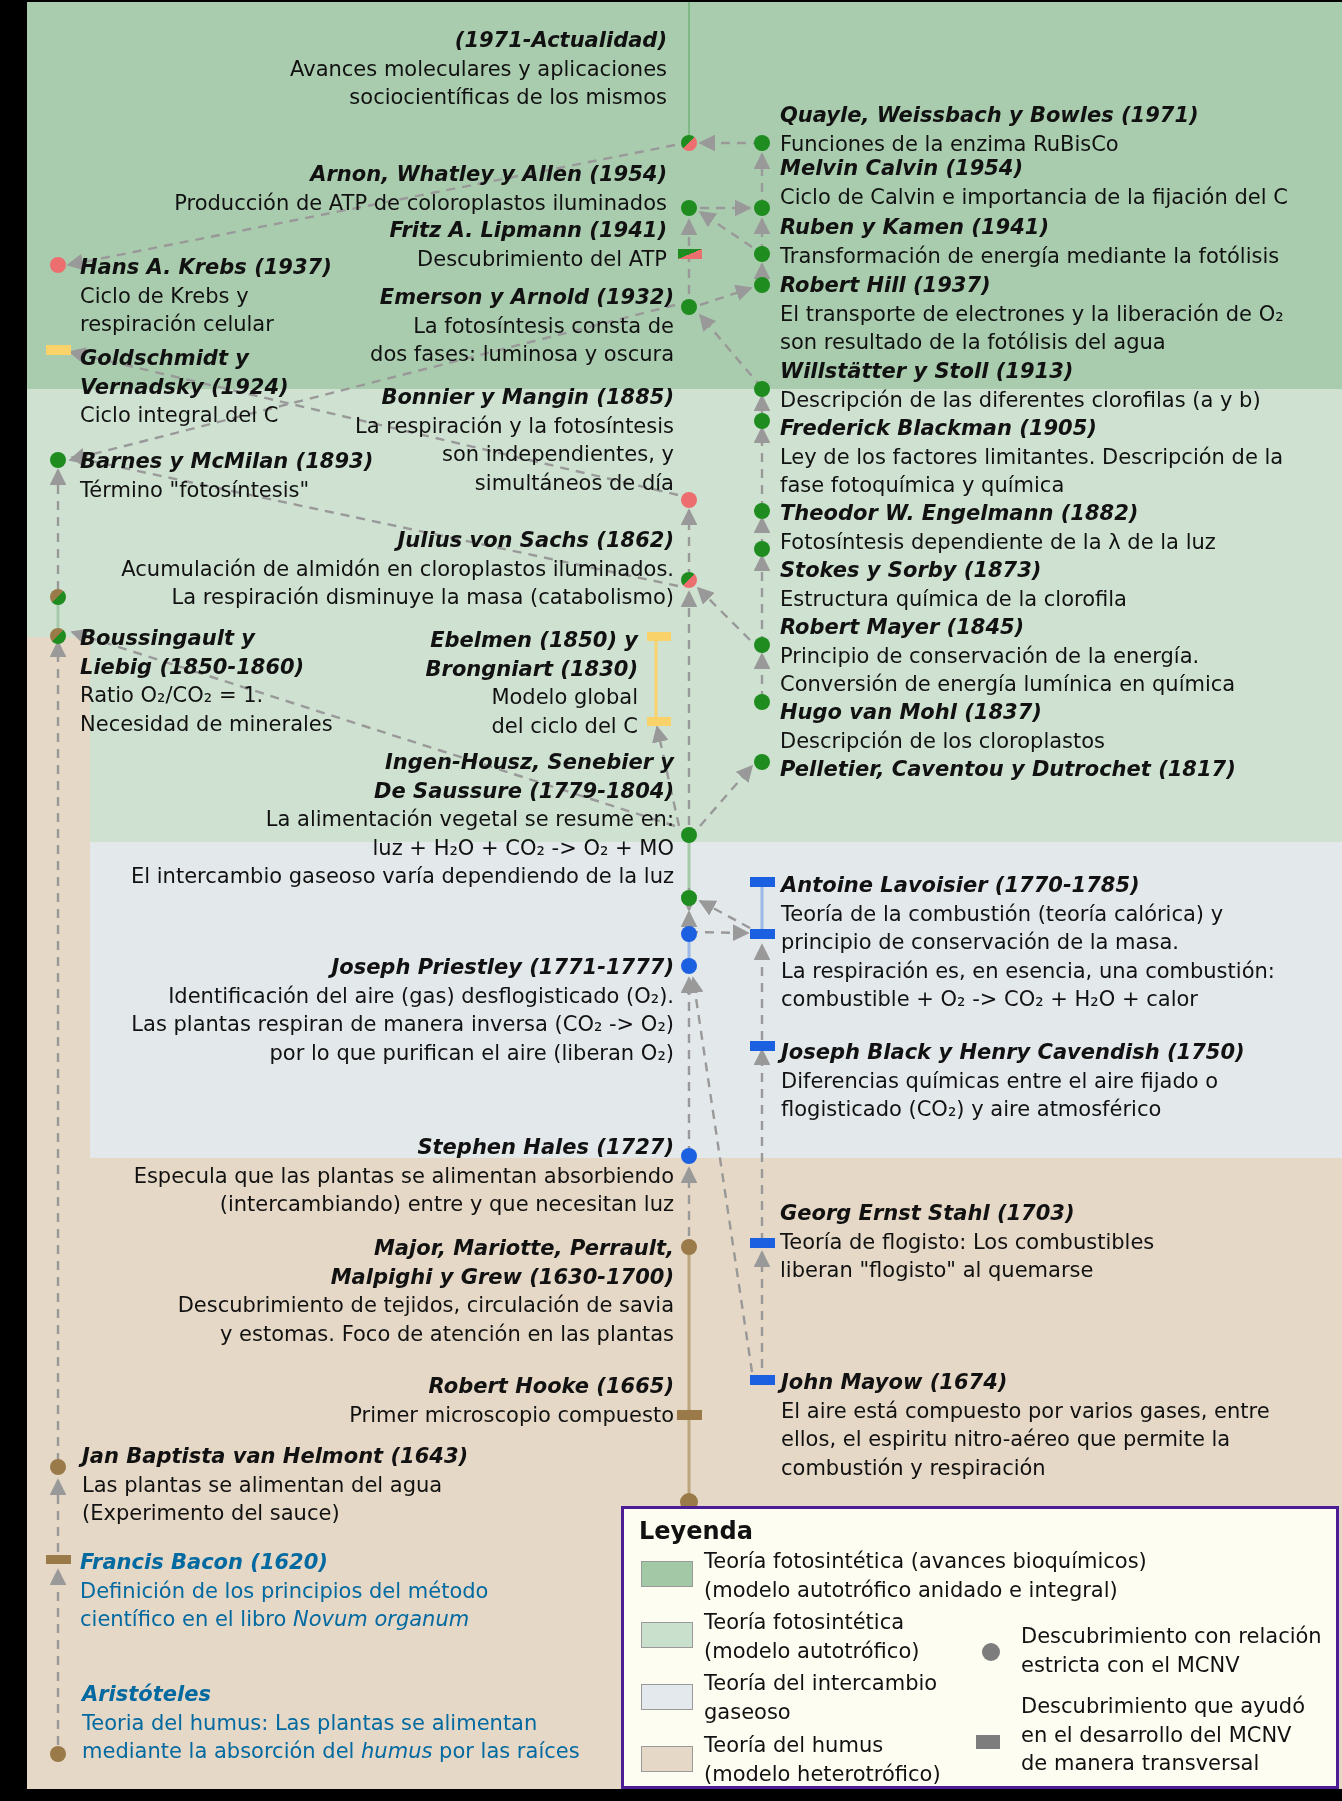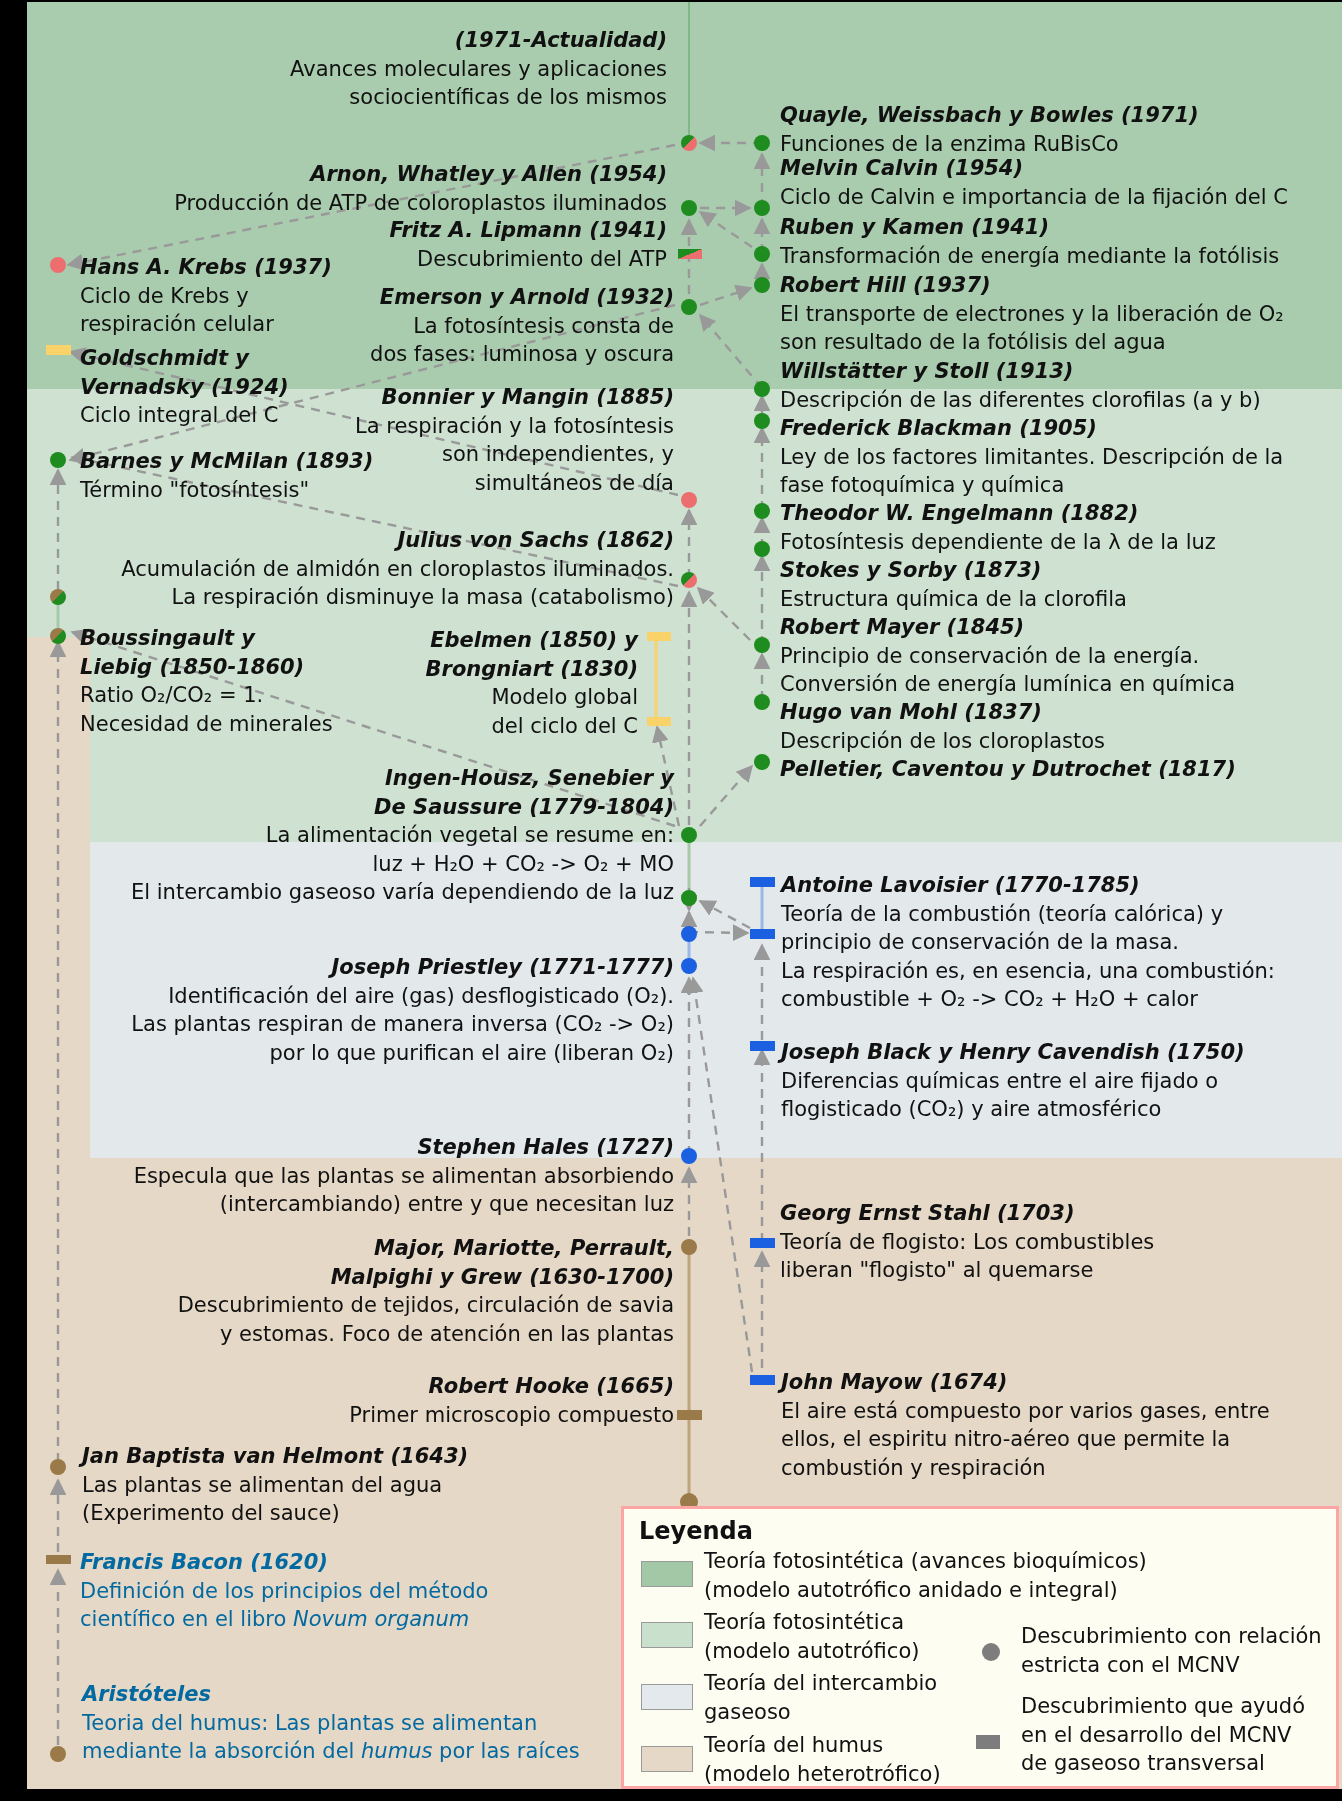--- a/index.html
+++ b/index.html
@@ -6,21 +6,21 @@
   #canvas{position:relative;width:1342px;height:1801px;overflow:hidden;background:#000;
     font-family:"DejaVu Sans","Liberation Sans",sans-serif;color:#111;}
   .band{position:absolute;}
   .t{position:absolute;font-size:21px;line-height:28.5px;white-space:nowrap;}
   .t.r{text-align:right;}
   .t .h{display:block;font-weight:bold;font-style:italic;}
   .t .d{display:block;}
   .dark{color:#0369a1;}
   svg.links{position:absolute;left:0;top:0;}
   .legend{position:absolute;left:621px;top:1506px;width:718px;height:283px;background:#fdfdf2;
-    border:3px solid #fca5a5;box-sizing:border-box;}
+    border:3px solid #4c1d95;box-sizing:border-box;}
   .legend .title{position:absolute;left:15px;top:8px;font-weight:bold;font-size:24px;}
   .sw{position:absolute;left:17px;width:50px;height:24px;border:1px solid #9a9a9a;}
   .lt{position:absolute;font-size:21px;line-height:28.5px;white-space:nowrap;}
 </style>
 </head>
 <body>
 
 <div id="canvas">
 
   <div class="band" style="left:27px;top:2px;width:1315px;height:387px;background:#aaccae;"></div>
@@ -168,21 +168,21 @@
     <span class="h">Julius von Sachs (1862)</span>
     <span class="d">Acumulación de almidón en cloroplastos iluminados.</span>
     <span class="d">La respiración disminuye la masa (catabolismo)</span>
   </div>
   <div class="t r" style="right:704px;top:626px;">
     <span class="h">Ebelmen (1850) y</span>
     <span class="h">Brongniart (1830)</span>
     <span class="d">Modelo global</span>
     <span class="d">del ciclo del C</span>
   </div>
-  <div class="t r" style="right:668px;top:764px;">
+  <div class="t r" style="right:668px;top:748px;">
     <span class="h">Ingen-Housz, Senebier y</span>
     <span class="h">De Saussure (1779-1804)</span>
     <span class="d">La alimentación vegetal se resume en:</span>
     <span class="d">luz + H₂O + CO₂ -&gt; O₂ + MO</span>
     <span class="d">El intercambio gaseoso varía dependiendo de la luz</span>
   </div>
   <div class="t r" style="right:668px;top:953px;">
     <span class="h">Joseph Priestley (1771-1777)</span>
     <span class="d">Identificación del aire (gas) desflogisticado (O₂).</span>
     <span class="d">Las plantas respiran de manera inversa (CO₂ -&gt; O₂)</span>
@@ -334,16 +334,16 @@
     </div>
     <div style="position:absolute;left:358px;top:134px;width:18px;height:18px;border-radius:50%;background:#7d7d7d;"></div>
     <div class="lt" style="left:397px;top:113px;">
       <div>Descubrimiento con relación</div>
       <div>estricta con el MCNV</div>
     </div>
     <div style="position:absolute;left:352px;top:226px;width:24px;height:14px;background:#7d7d7d;"></div>
     <div class="lt" style="left:397px;top:183px;">
       <div>Descubrimiento que ayudó</div>
       <div>en el desarrollo del MCNV</div>
-      <div>de gaseoso transversal</div>
+      <div>de manera transversal</div>
     </div>
   </div>
 </div>
 
 </body></html>

